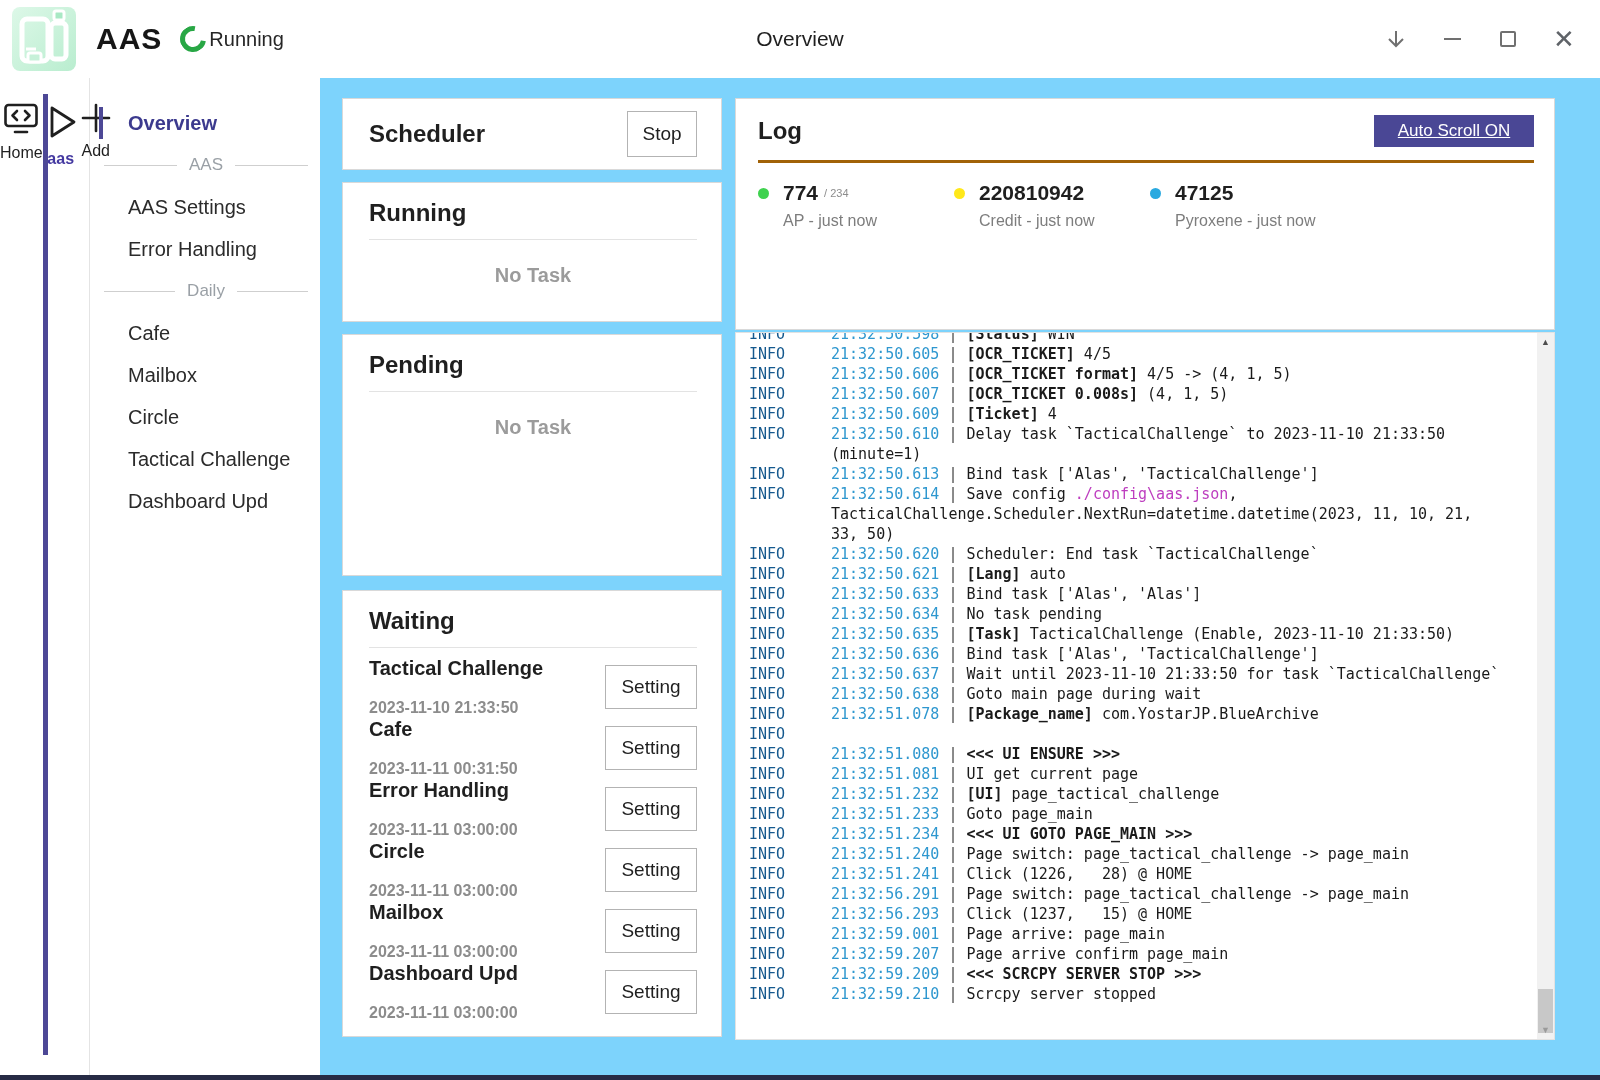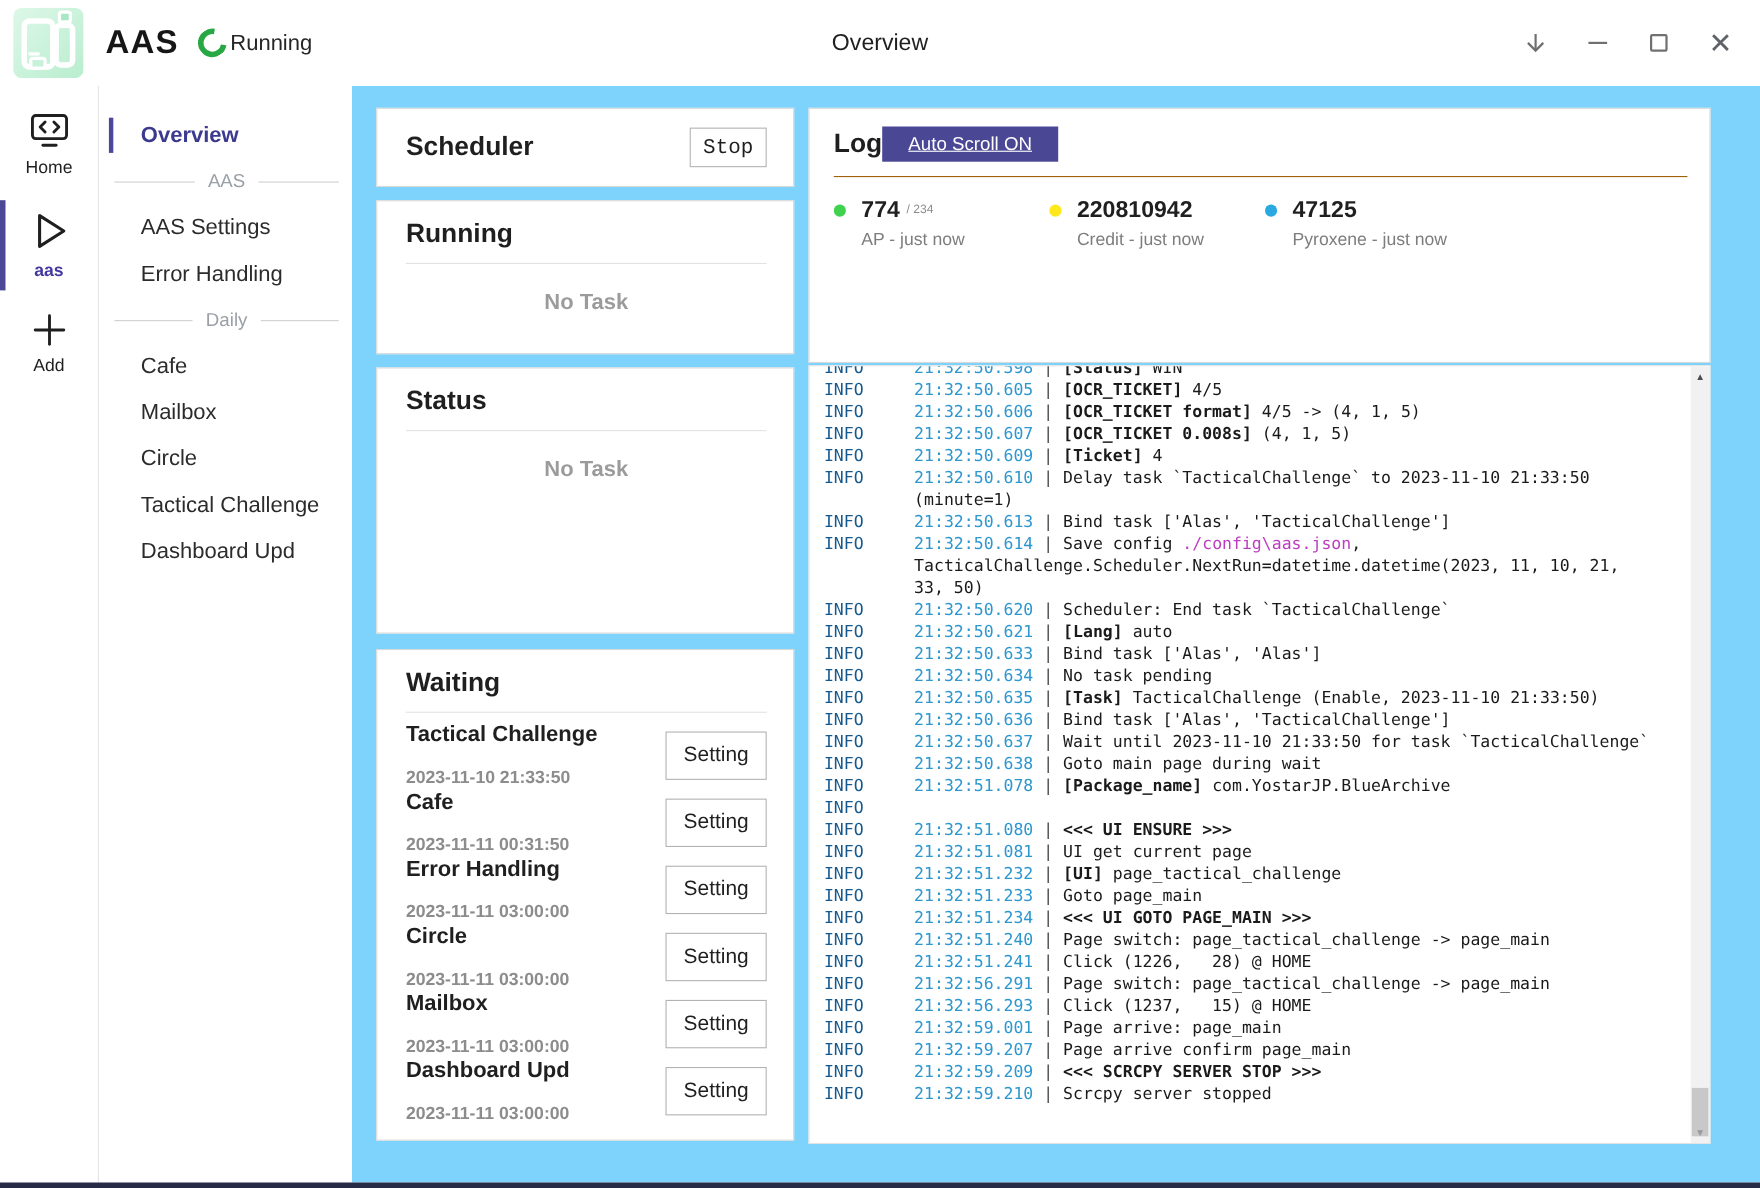--- a/index.html
+++ b/index.html
@@ -17,21 +17,21 @@
   .status-text { font-size:20px; color:#262626; margin-left:3px; }
   .window-title { position:absolute; left:0; right:0; text-align:center; font-size:21px; color:#1f1f1f; pointer-events:none; }
   .win-controls { margin-left:auto; display:flex; align-items:center; padding-right:8px; position:relative; z-index:2; }
   .win-btn { width:56px; height:50px; display:flex; align-items:center; justify-content:center;
              background:transparent; border:none; color:#5f6368; cursor:default; }
   .glyph-min { width:17px; border-top:2px solid #707070; display:inline-block; }
   .glyph-max { width:16px; height:16px; border:2px solid #707070; border-radius:2px; display:inline-block; }
   .glyph-close { font-size:26px; line-height:1; color:#5f6368; font-weight:400; }
   
   .app-body { display:flex; height:997px; }
-  .rail { width:90px; background:#fff; border-right:1px solid #e4e4e4; display:flex; flex-direction:column;
+  .rail { width:90px; background:#fff; border-right:1px solid #e4e4e4; display:flex; flex-direction:row;
           padding-top:24px; flex-shrink:0; }
   .rail-item { position:relative; width:100%; display:flex; flex-direction:column; align-items:center; margin-bottom:28px; }
   .rail-item .railbar { display:none; position:absolute; left:0; top:-8px; bottom:-8px; width:5px; background:#4d4896; }
   .rail-item.active .railbar { display:block; }
   .rail-label { font-size:16px; margin-top:8px; color:#1f1f1f; }
   .rail-item.active .rail-label { color:#4338a0; font-weight:700; }
   .sidebar { width:230px; background:#fff; padding-top:24px; flex-shrink:0; }
   .nav-item { height:42px; display:flex; align-items:center; padding-left:38px; font-size:20px; color:#2b2b2b; position:relative; cursor:default; }
   .nav-item.active { color:#3c3a8e; font-weight:700; }
   .nav-item.active::before { content:""; position:absolute; left:9px; top:5px; bottom:5px; width:4px; background:#4d4896; }
@@ -41,34 +41,34 @@
   .main { flex:1; background:#7dd3fc; padding:20px 45px 0 22px; display:flex; }
   .col-mid { width:380px; margin-right:13px; display:flex; flex-direction:column; flex-shrink:0; }
   .col-log { flex:1; display:flex; flex-direction:column; }
   .card { background:#fff; border:1px solid #d9d9d9; }
   .card-title { font-size:24px; font-weight:600; color:#1f1f1f; }
   
   .scheduler-card { height:72px; display:flex; align-items:center; justify-content:space-between;
                     padding:0 24px 0 26px; margin-bottom:12px; }
   .btn-plain { background:#fff; border:1px solid #b3b3b3; font-size:19px; color:#1f1f1f;
                font-family:"Liberation Sans", sans-serif; cursor:default; }
-  .stop-btn { width:70px; height:36px;font-family:Liberation Mono, monospace; }
+  .stop-btn { width:70px; height:46px; }
   .running-card { height:140px; margin-bottom:12px; padding:16px 24px 0 26px; }
   .pending-card { height:242px; margin-bottom:14px; padding:16px 24px 0 26px; }
   .card-head { font-size:24px; font-weight:600; padding-bottom:12px; border-bottom:1px solid #e3e3e3; }
   .no-task { text-align:center; color:#9b9b9b; font-size:20px; font-weight:600; margin-top:24px; }
   .waiting-card { height:447px; padding:16px 24px 0 26px; }
   .task-row { display:flex; align-items:center; justify-content:space-between; height:61px; }
   .task-row:first-of-type { margin-top:8px; }
   .task-name { font-size:20px; font-weight:700; color:#1f1f1f; }
   .task-time { font-size:16px; color:#8c8c8c; margin-top:19px; font-weight:600; }
   .setting-btn { width:92px; height:44px; }
   
   .log-card { height:232px; margin-bottom:2px; padding:16px 20px 0 22px; }
-  .log-head { display:flex; justify-content:flex-start; align-items:center; padding-bottom:13px; border-bottom:1px solid #a16207; }
+  .log-head { display:flex; justify-content:space-between; align-items:center; padding-bottom:13px; border-bottom:3px solid #a16207; }
   .autoscroll-btn { width:160px; height:32px; background:#4a4795; color:#fff; font-size:17px; border:none;
                     font-family:"Liberation Sans", sans-serif; cursor:default;text-decoration:underline; }
   .stats { display:flex; margin-top:18px; }
   .stat { width:196px; }
   .stat-top { display:flex; align-items:center; }
   .dot { width:11px; height:11px; border-radius:50%; margin-right:14px; flex-shrink:0; }
   .stat-value { font-size:21px; font-weight:700; color:#1f1f1f; }
   .stat-total { font-size:11px; color:#8c8c8c; margin-left:6px; }
   .stat-label { font-size:16px; color:#7d7d7d; margin-top:7px; margin-left:25px; }
   .log-panel { height:708px; background:#fff; border:1px solid #e2e2e2; position:relative; overflow:hidden; }
@@ -185,21 +185,21 @@
     <section class="col-mid">
       <div class="card scheduler-card">
         <span class="card-title">Scheduler</span>
         <button class="btn-plain stop-btn">Stop</button>
       </div>
       <div class="card running-card">
         <div class="card-head">Running</div>
         <div class="no-task">No Task</div>
       </div>
       <div class="card pending-card">
-        <div class="card-head">Status</div>
+        <div class="card-head">Pending</div>
         <div class="no-task">No Task</div>
       </div>
       <div class="card waiting-card">
         <div class="card-head">Waiting</div>
         <div id="waiting-list">
             <div class="task-row">
               <div>
                 <div class="task-name">Tactical Challenge</div>
                 <div class="task-time">2023-11-10 21:33:50</div>
               </div>

